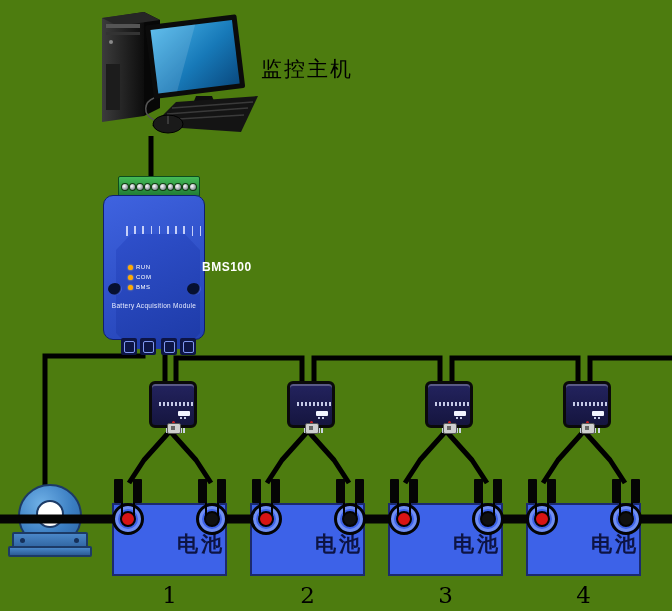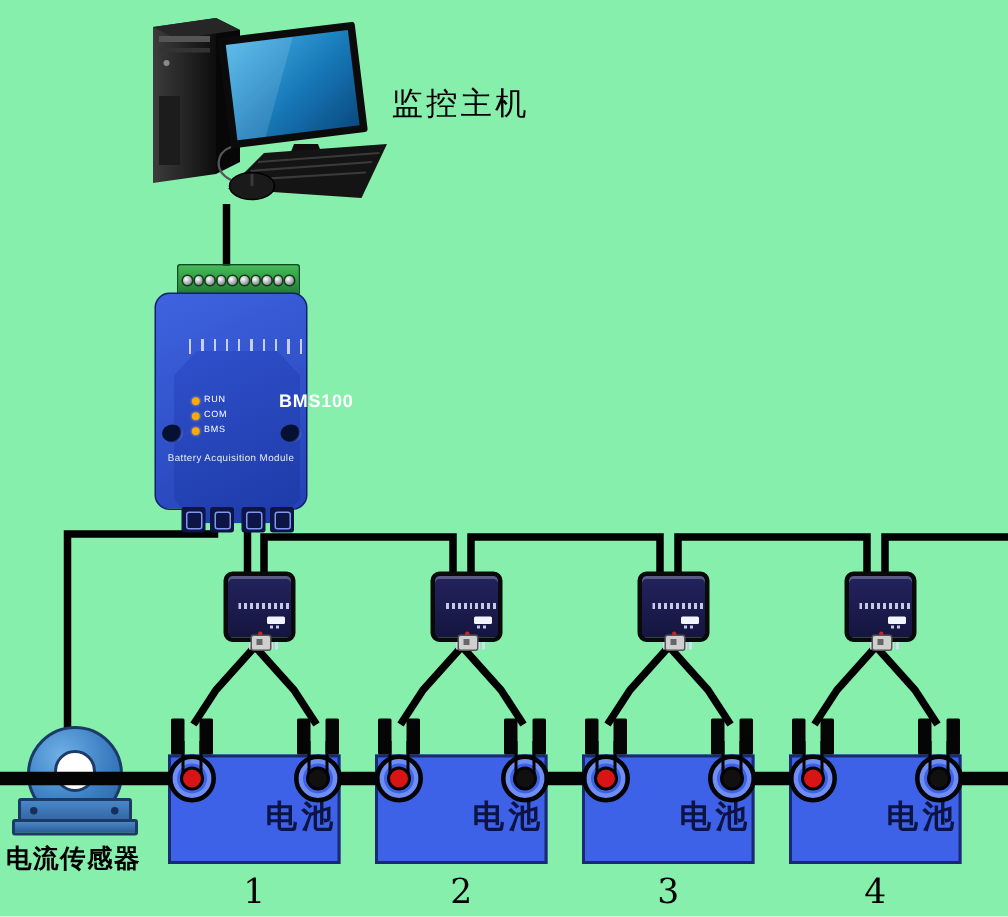--- a/index.html
+++ b/index.html
@@ -1,17 +1,17 @@
 <!DOCTYPE html>
 <html><head>
 <meta charset="utf-8">
 <style>
   html,body{margin:0;padding:0;background:#fff;}
   #canvas{
-    position:relative;width:672px;height:611px;background:#86efac;overflow:hidden;
+    position:relative;width:672px;height:611px;background:#4d7c0f;overflow:hidden;
     font-family:"Liberation Sans",sans-serif;
   }
   .abs{position:absolute;}
   svg.layer{position:absolute;left:0;top:0;width:672px;height:611px;pointer-events:none;}
 
   
   .host-label{left:261px;top:55px;font-size:21px;letter-spacing:2px;color:#000;font-weight:500;}
   .sensor-label{left:4px;top:561px;font-size:17px;color:#000;font-weight:600;letter-spacing:1px;}
   .bat-number{top:582px;width:115px;text-align:center;font-family:"DejaVu Serif",serif;font-size:23px;color:#000;}
 
@@ -71,21 +71,21 @@
   .bms .pin-text{left:22px;top:30px;width:76px;height:10px;
     background:repeating-linear-gradient(90deg,#dfe4ff 0 1.5px,transparent 1.5px 8.2px);opacity:.85;}
   .bms .panel{
     position:absolute;left:12px;top:38px;width:84px;height:115px;
     background:linear-gradient(155deg,#2f50cc,#1d3aa6);
     clip-path:polygon(18% 0,82% 0,100% 14%,100% 86%,82% 100%,18% 100%,0 86%,0 14%);
   }
   .bms .led-row{position:absolute;display:flex;align-items:center;gap:3px;}
   .bms .led{width:5px;height:5px;border-radius:50%;background:#ffaa00;box-shadow:0 0 2px #ffcc55;}
   .bms .led-label{font-size:6px;color:#fff;letter-spacing:.5px;}
-  .bms .model{position:absolute;left:40px;top:64px;font-size:12px;font-weight:bold;color:#fff;letter-spacing:.5px;padding-left:42px;}
+  .bms .model{position:absolute;left:56px;top:64px;font-size:12px;font-weight:bold;color:#fff;letter-spacing:.5px;padding-left:42px;}
   .bms .subtitle{position:absolute;left:0;top:106px;width:100%;text-align:center;font-size:6.5px;color:#e8ecff;letter-spacing:.3px;}
   .bms .hole{position:absolute;width:14px;height:12px;border-radius:50%;
     background:radial-gradient(circle at 42% 42%,#061030 55%,#4562da 72%,#2b49be 85%);}
   .bms .port{position:absolute;top:142px;width:16px;height:17px;background:#0d1545;border-radius:2px;}
   .bms .port i{position:absolute;left:2.5px;top:2.5px;width:9px;height:10px;border:1.5px solid #7f97f0;border-radius:2px;display:block;}
 
   
   .sensor{left:8px;top:480px;width:92px;height:80px;}
   .sensor .torus{
     position:absolute;left:10px;top:4px;width:64px;height:64px;border-radius:50%;
@@ -213,21 +213,20 @@
   </div>
 
   <div class="abs sensor">
     <div class="torus"></div>
     <div class="hole"></div>
     <div class="base"></div>
     <div class="lip"></div>
     <div class="screw-dot" style="left:12px;top:58px;"></div>
     <div class="screw-dot" style="left:66px;top:58px;"></div>
   </div>
-  <div class="abs sensor-label">电流传感器</div>
 
   <div class="abs battery" style="left:112px;">
     <span class="bat-label">电池</span>
   </div>
   <div class="abs battery" style="left:250px;">
     <span class="bat-label">电池</span>
   </div>
   <div class="abs battery" style="left:388px;">
     <span class="bat-label">电池</span>
   </div>

